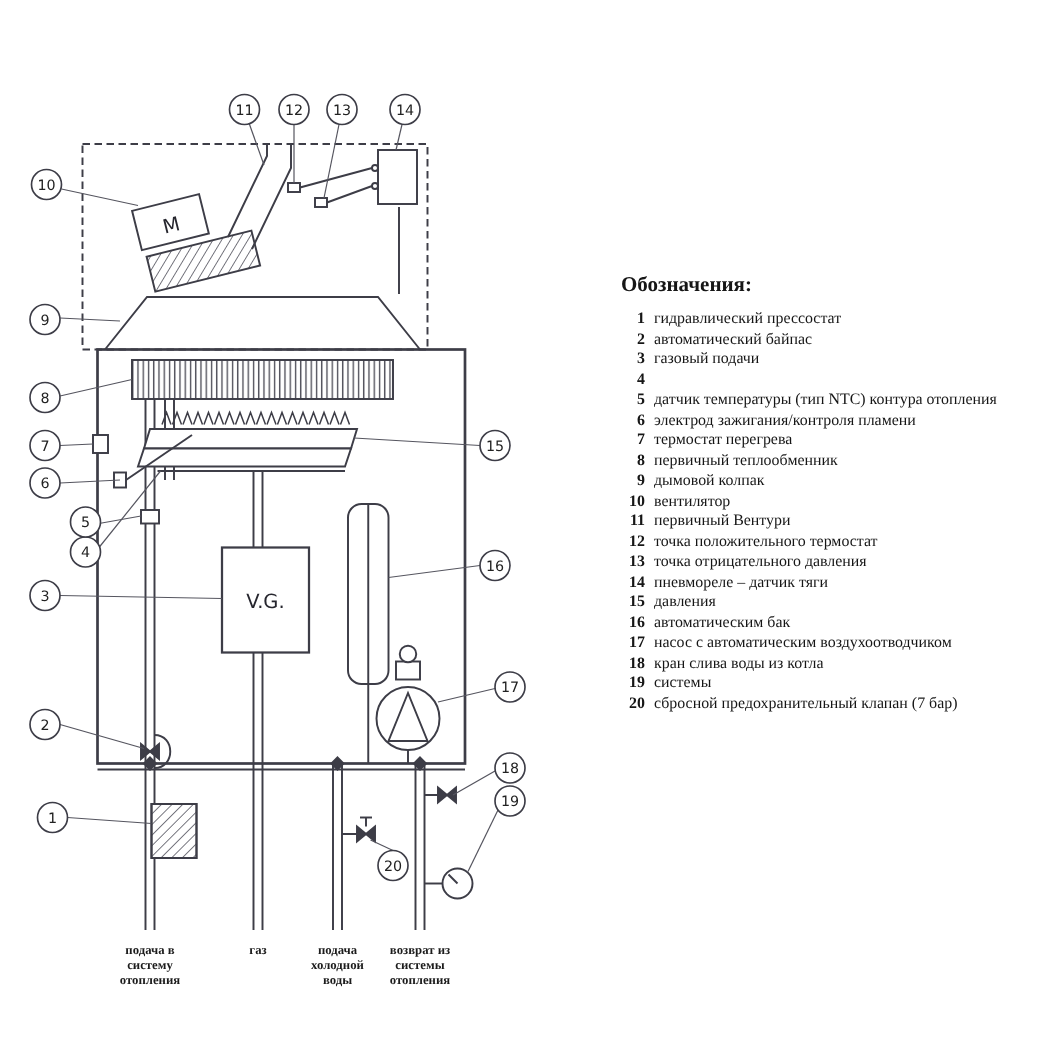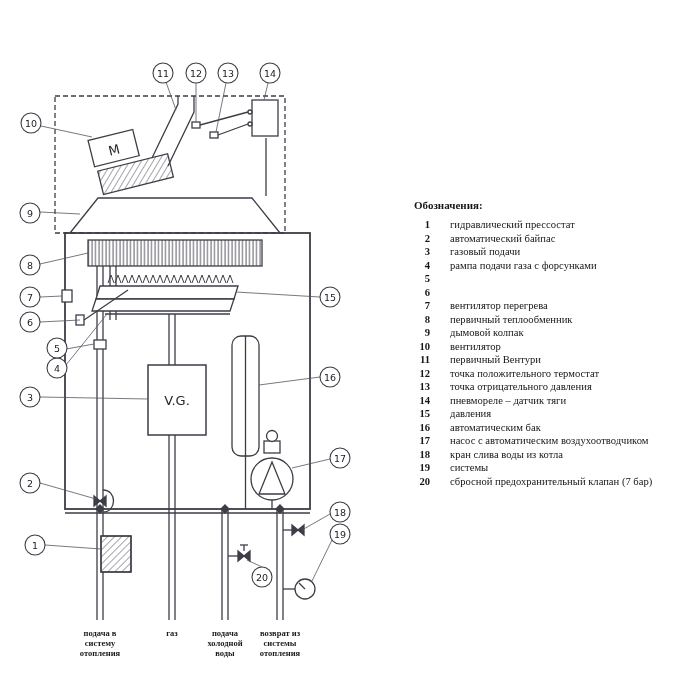--- a/index.html
+++ b/index.html
@@ -1,23 +1,23 @@
 <!DOCTYPE html>
 <html><head>
 <meta charset="utf-8">
 <style>
   html,body{margin:0;padding:0;background:#fff;}
   .page{position:relative;width:700px;height:700px;background:#ffffff;overflow:hidden;
         font-family:"Liberation Serif",serif;}
   svg{position:absolute;left:0;top:0;}
   .legend{position:absolute;left:414px;top:183px;width:286px;color:#161616;}
-  .legend-title{font-weight:bold;font-size:11px;margin:16px 0 7px 0;}
+  .legend-title{font-weight:bold;font-size:14px;margin:0 0 7px 0;}
   .lrow{display:flex;font-size:10.6px;line-height:13.5px;}
   .lnum{flex:0 0 16px;width:16px;text-align:right;font-weight:bold;}
-  .ltext{margin-left:20px;}
+  .ltext{margin-left:6px;}
   .callout circle{fill:#ffffff;stroke:#3d3d47;stroke-width:1.1;}
   .callout text{font-family:"DejaVu Sans",sans-serif;font-size:9.5px;fill:#222;text-anchor:middle;}
   .blabel{font-family:"Liberation Serif",serif;font-size:8.5px;font-weight:bold;fill:#1c1c1c;text-anchor:middle;}
   .dlabel{font-family:"DejaVu Sans",sans-serif;fill:#26262e;text-anchor:middle;}
 </style>
 </head>
 <body>
 
 <div class="page">
 
@@ -262,31 +262,32 @@
     <div class="lrow">
         <span class="lnum">2</span>
         <span class="ltext">автоматический байпас</span>
       </div>
     <div class="lrow">
         <span class="lnum">3</span>
         <span class="ltext">газовый подачи</span>
       </div>
     <div class="lrow">
         <span class="lnum">4</span>
-        <span class="ltext">рампа подачи газа с форсунками</span>
       </div>
     <div class="lrow">
         <span class="lnum">5</span>
+        <span class="ltext">датчик температуры (тип NTC) контура отопления</span>
       </div>
     <div class="lrow">
         <span class="lnum">6</span>
+        <span class="ltext">электрод зажигания/контроля пламени</span>
       </div>
     <div class="lrow">
         <span class="lnum">7</span>
-        <span class="ltext">вентилятор перегрева</span>
+        <span class="ltext">термостат перегрева</span>
       </div>
     <div class="lrow">
         <span class="lnum">8</span>
         <span class="ltext">первичный теплообменник</span>
       </div>
     <div class="lrow">
         <span class="lnum">9</span>
         <span class="ltext">дымовой колпак</span>
       </div>
     <div class="lrow">

